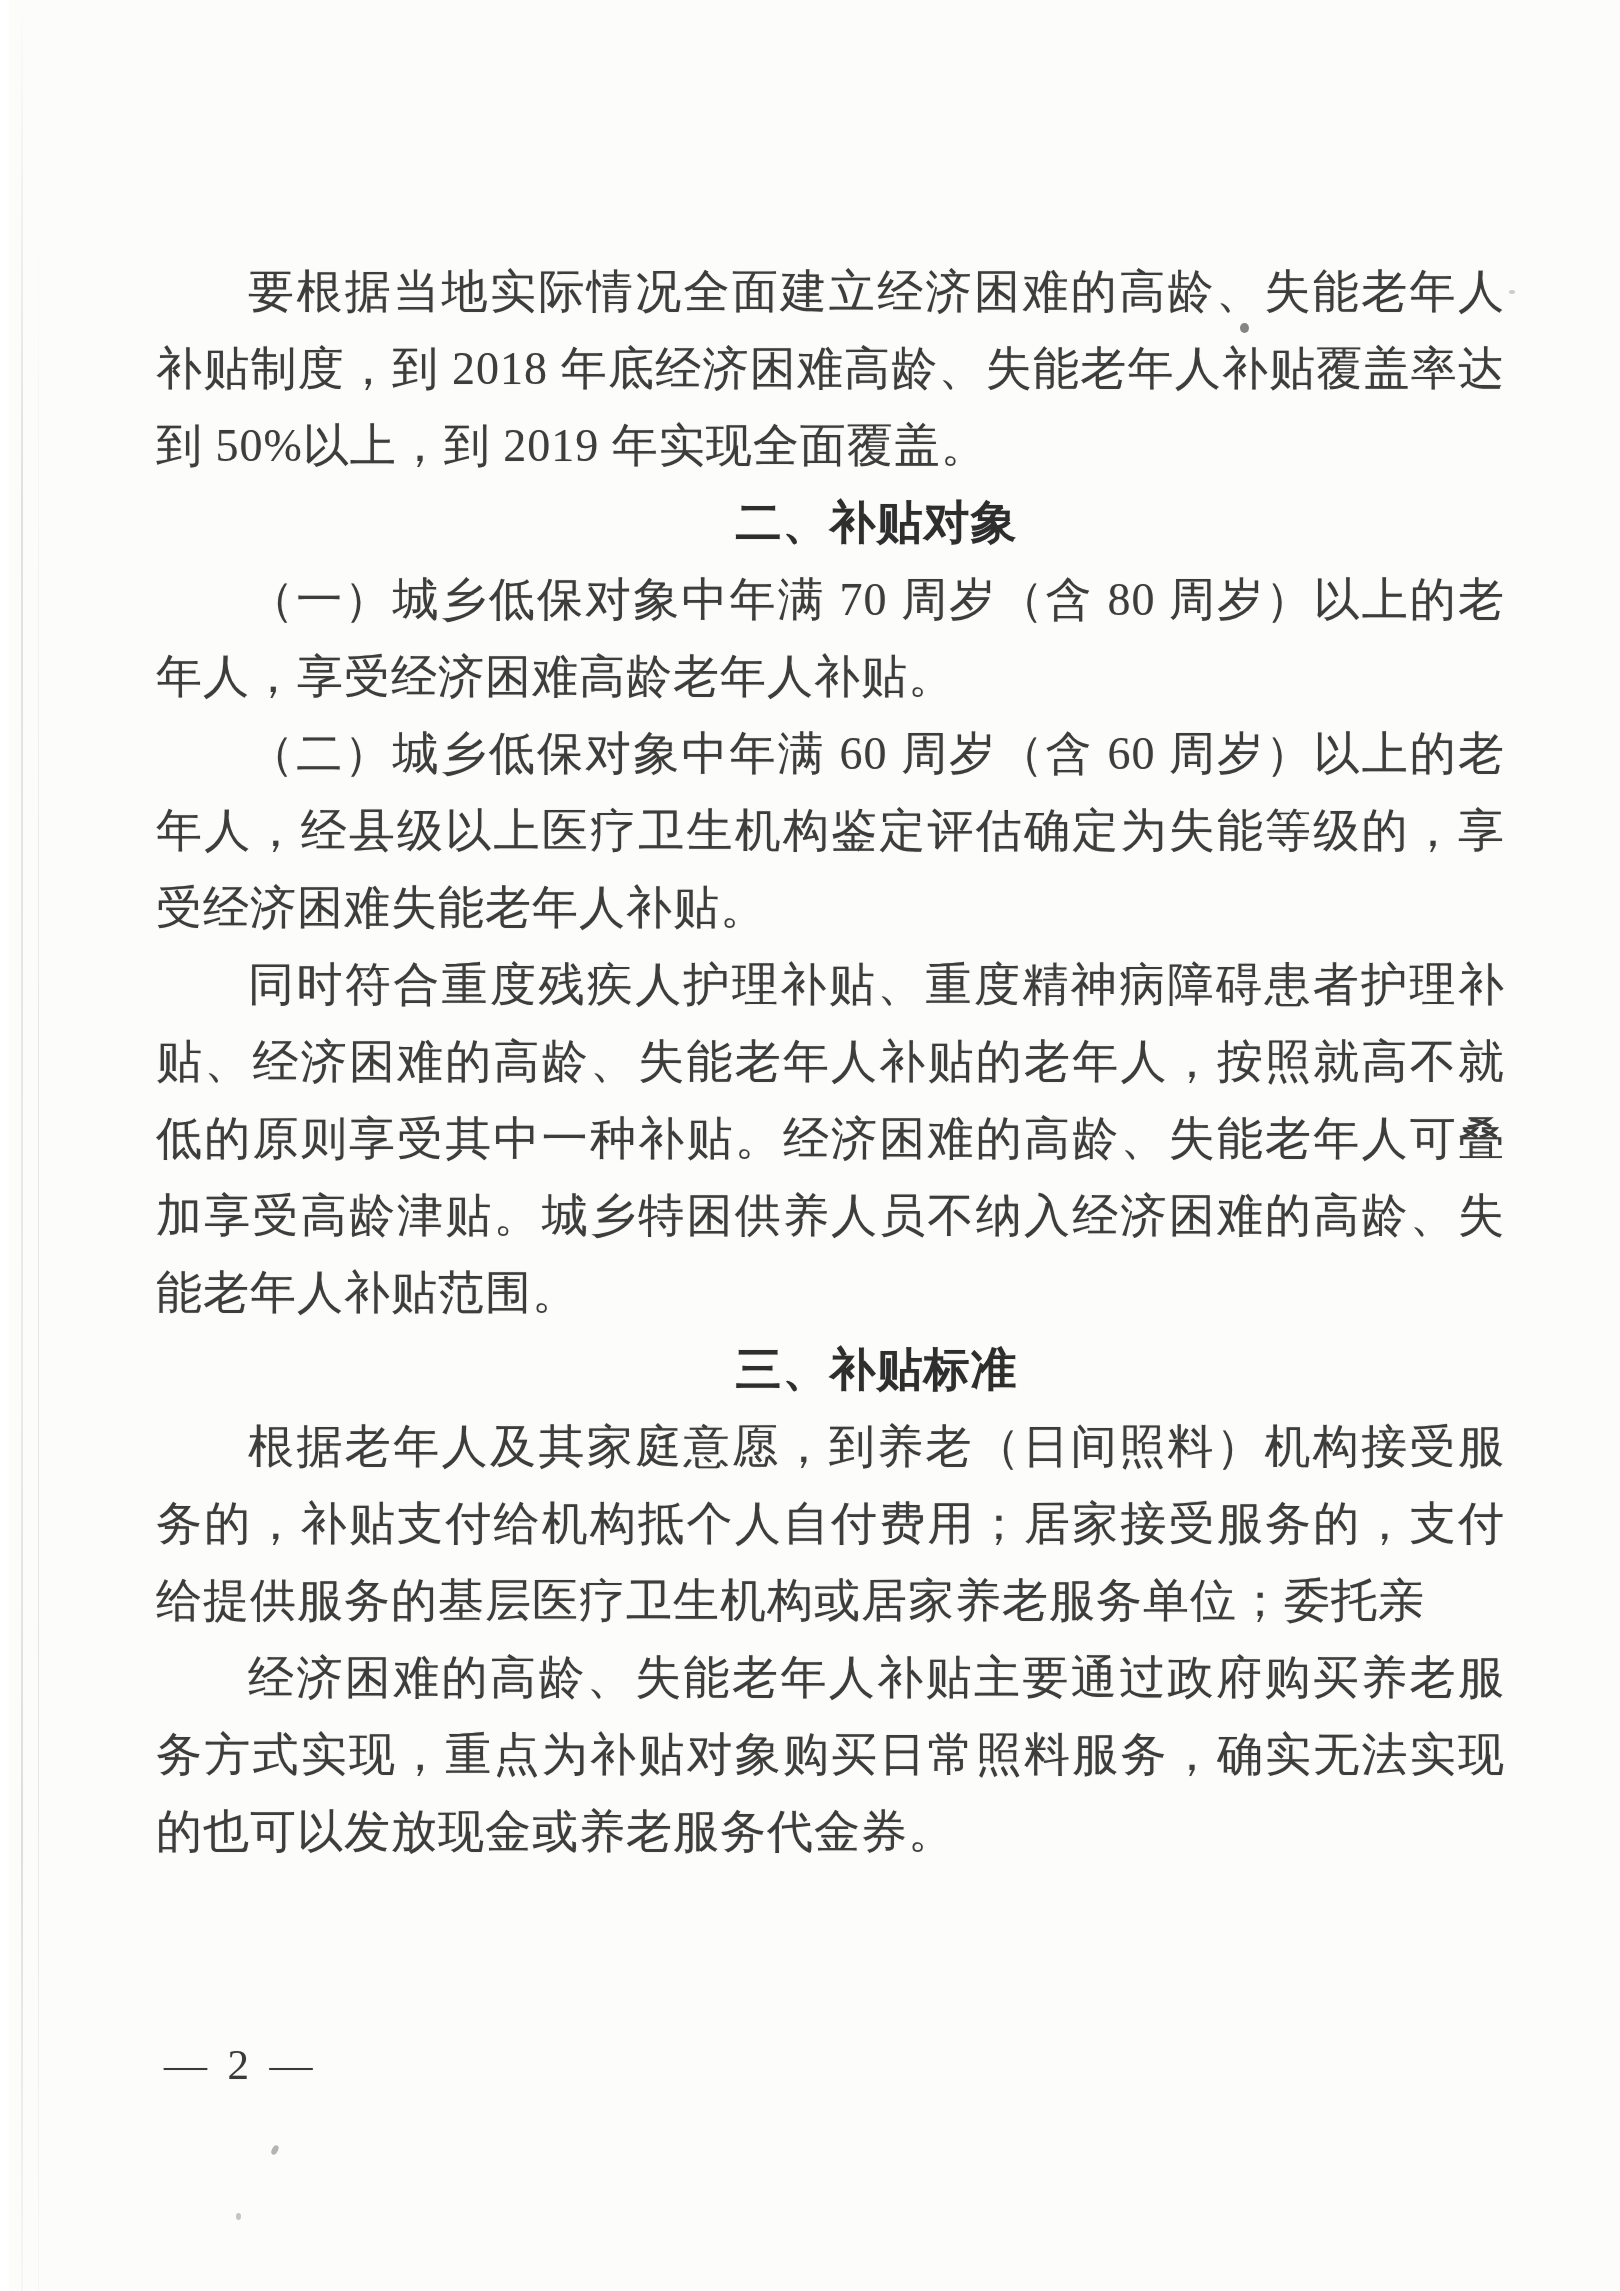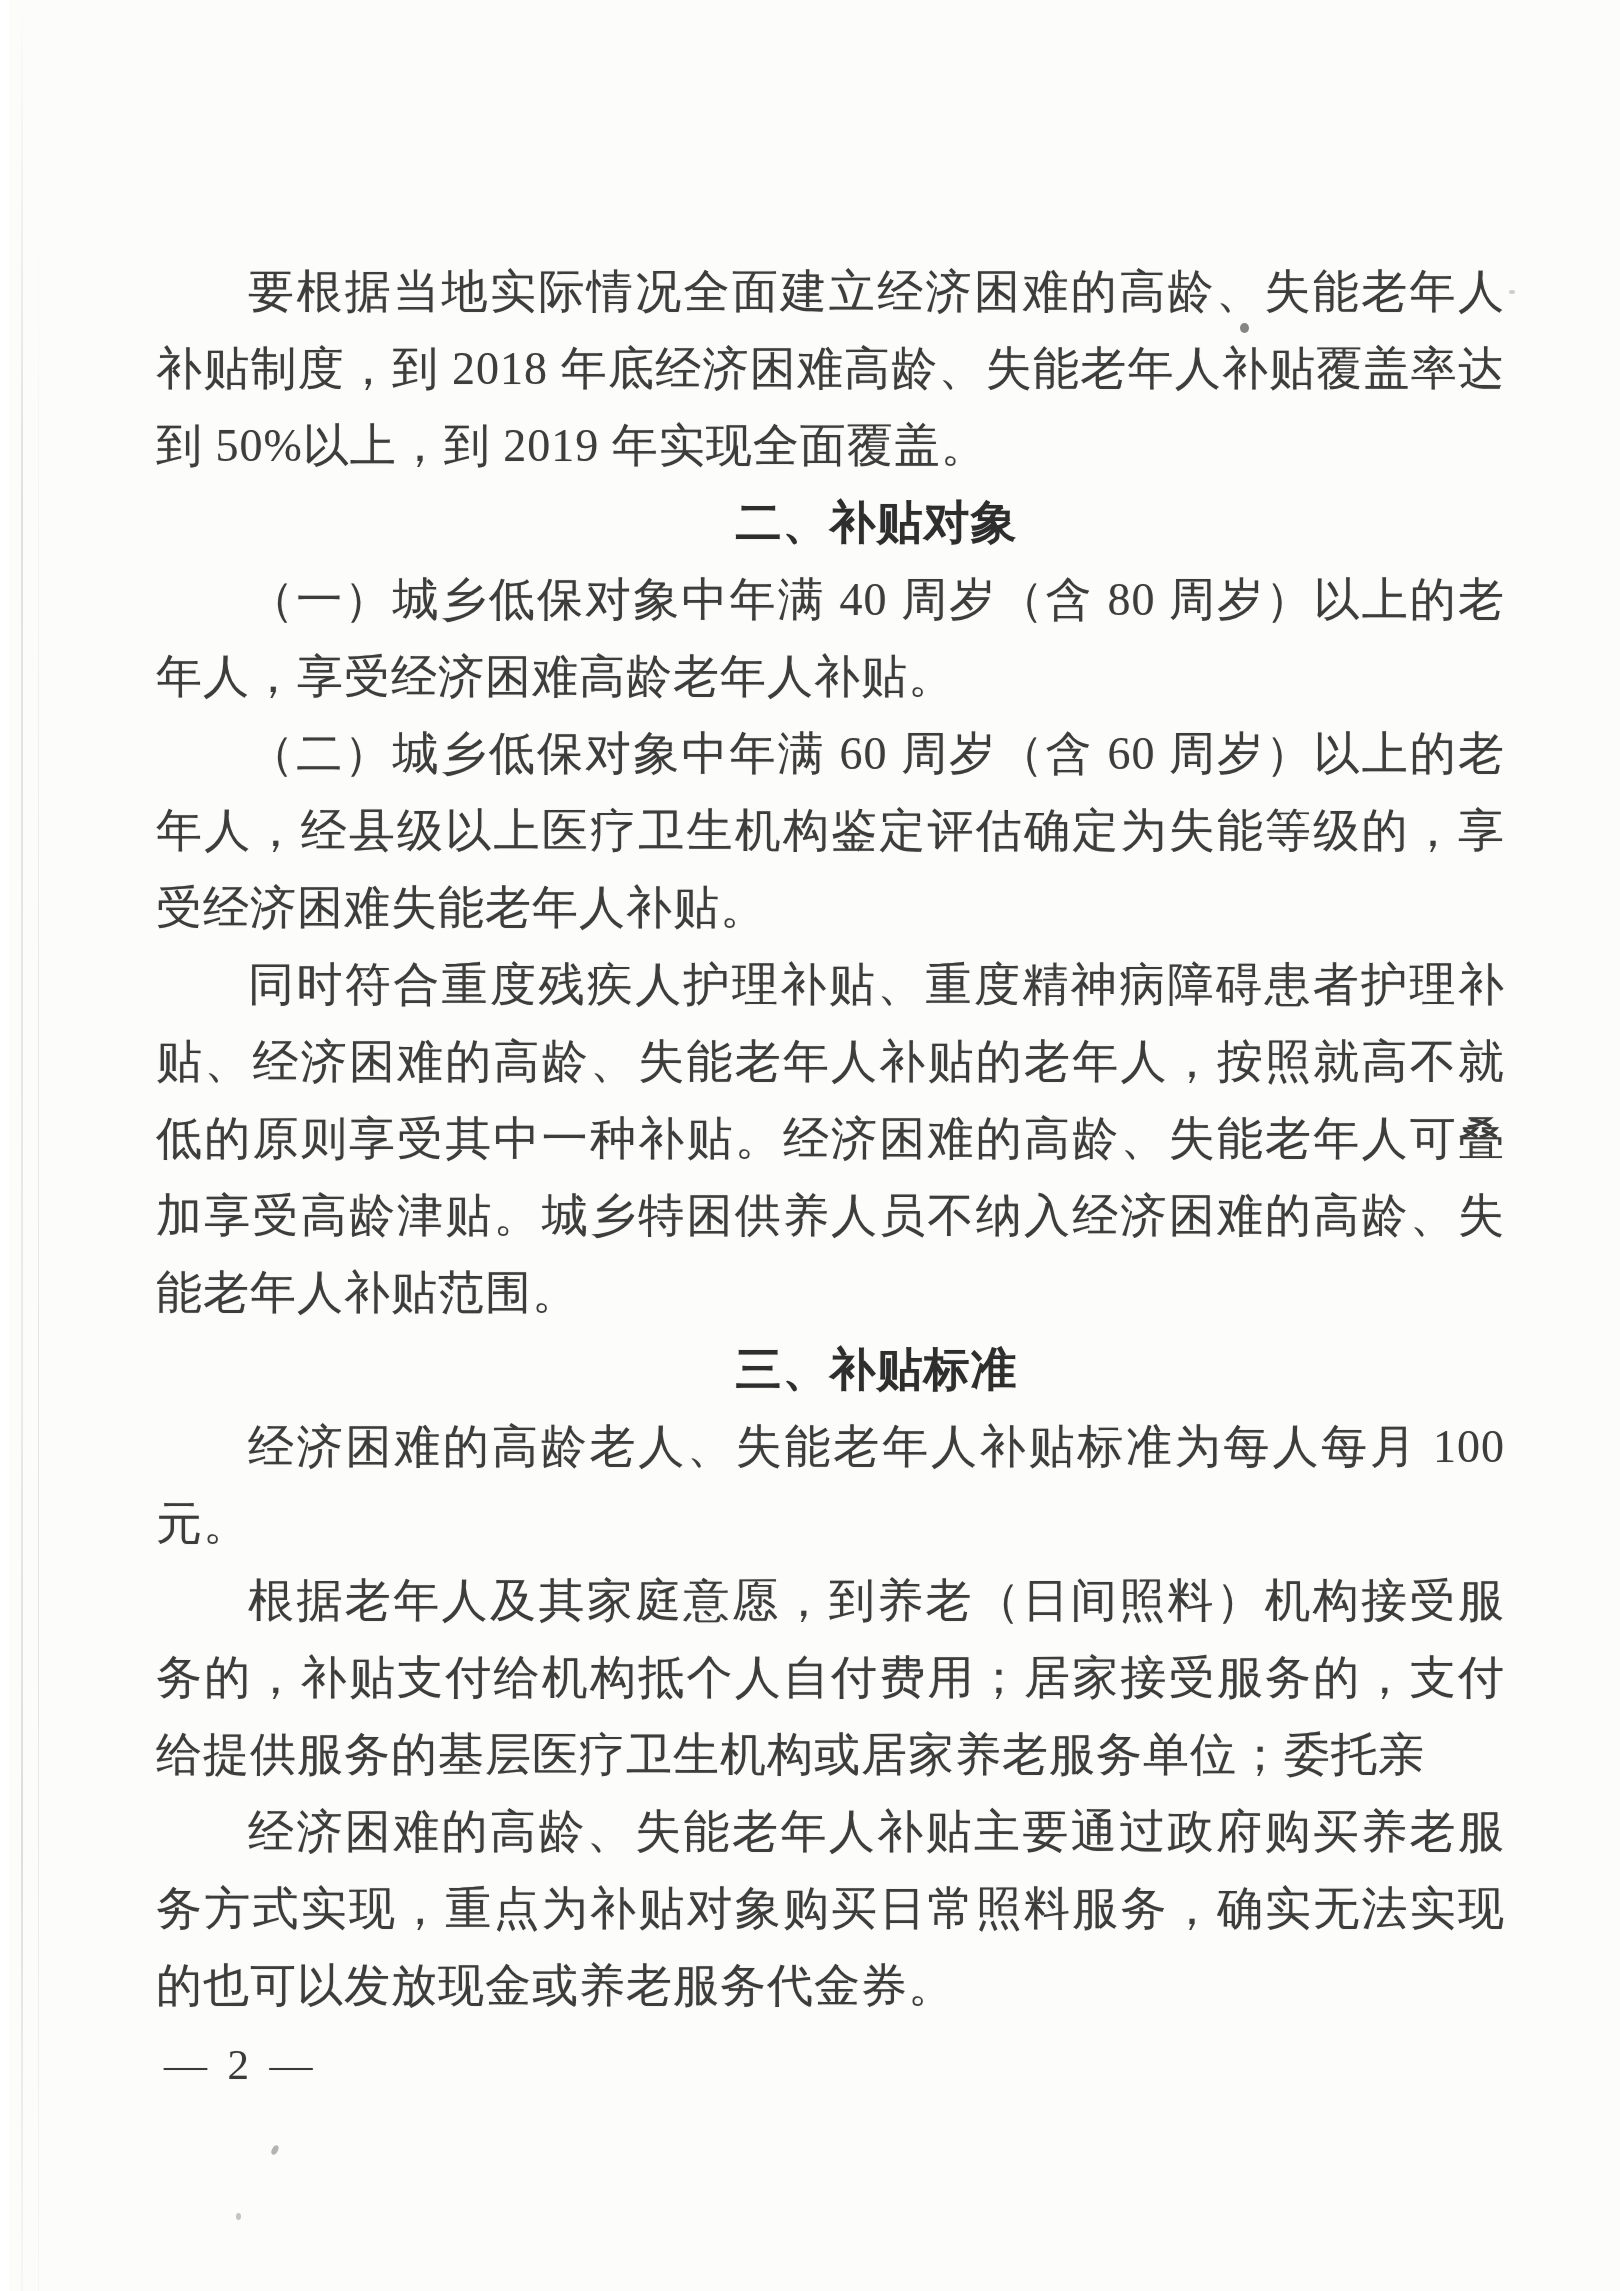--- a/index.html
+++ b/index.html
@@ -95,25 +95,24 @@
   <div class="edge-line-1"></div>
   <div class="edge-line-2"></div>
   <div class="speck speck-1"></div>
   <div class="speck speck-2"></div>
   <div class="speck speck-3"></div>
   <div class="speck speck-4"></div>
 
   <main class="content">
     <p class="body">要根据当地实际情况全面建立经济困难的高龄、失能老年人补贴制度，到 2018 年底经济困难高龄、失能老年人补贴覆盖率达到 50%以上，到 2019 年实现全面覆盖。</p>
     <p class="heading">二、补贴对象</p>
-    <p class="body">（一）城乡低保对象中年满 40 周岁（含 80 周岁）以上的老年人，享受经济困难高龄老年人补贴。</p>
+    <p class="body">（一）城乡低保对象中年满 70 周岁（含 80 周岁）以上的老年人，享受经济困难高龄老年人补贴。</p>
     <p class="body">（二）城乡低保对象中年满 60 周岁（含 60 周岁）以上的老年人，经县级以上医疗卫生机构鉴定评估确定为失能等级的，享受经济困难失能老年人补贴。</p>
     <p class="body">同时符合重度残疾人护理补贴、重度精神病障碍患者护理补贴、经济困难的高龄、失能老年人补贴的老年人，按照就高不就低的原则享受其中一种补贴。经济困难的高龄、失能老年人可叠加享受高龄津贴。城乡特困供养人员不纳入经济困难的高龄、失能老年人补贴范围。</p>
     <p class="heading">三、补贴标准</p>
-    <p class="body">经济困难的高龄老人、失能老年人补贴标准为每人每月 100 元。</p>
     <p class="body">根据老年人及其家庭意愿，到养老（日间照料）机构接受服务的，补贴支付给机构抵个人自付费用；居家接受服务的，支付给提供服务的基层医疗卫生机构或居家养老服务单位；委托亲</p>
     <p class="body">经济困难的高龄、失能老年人补贴主要通过政府购买养老服务方式实现，重点为补贴对象购买日常照料服务，确实无法实现的也可以发放现金或养老服务代金券。</p>
   </main>
 
   <div class="page-number">— 2 —</div>
 
 </div>
 
 
 </body></html>

